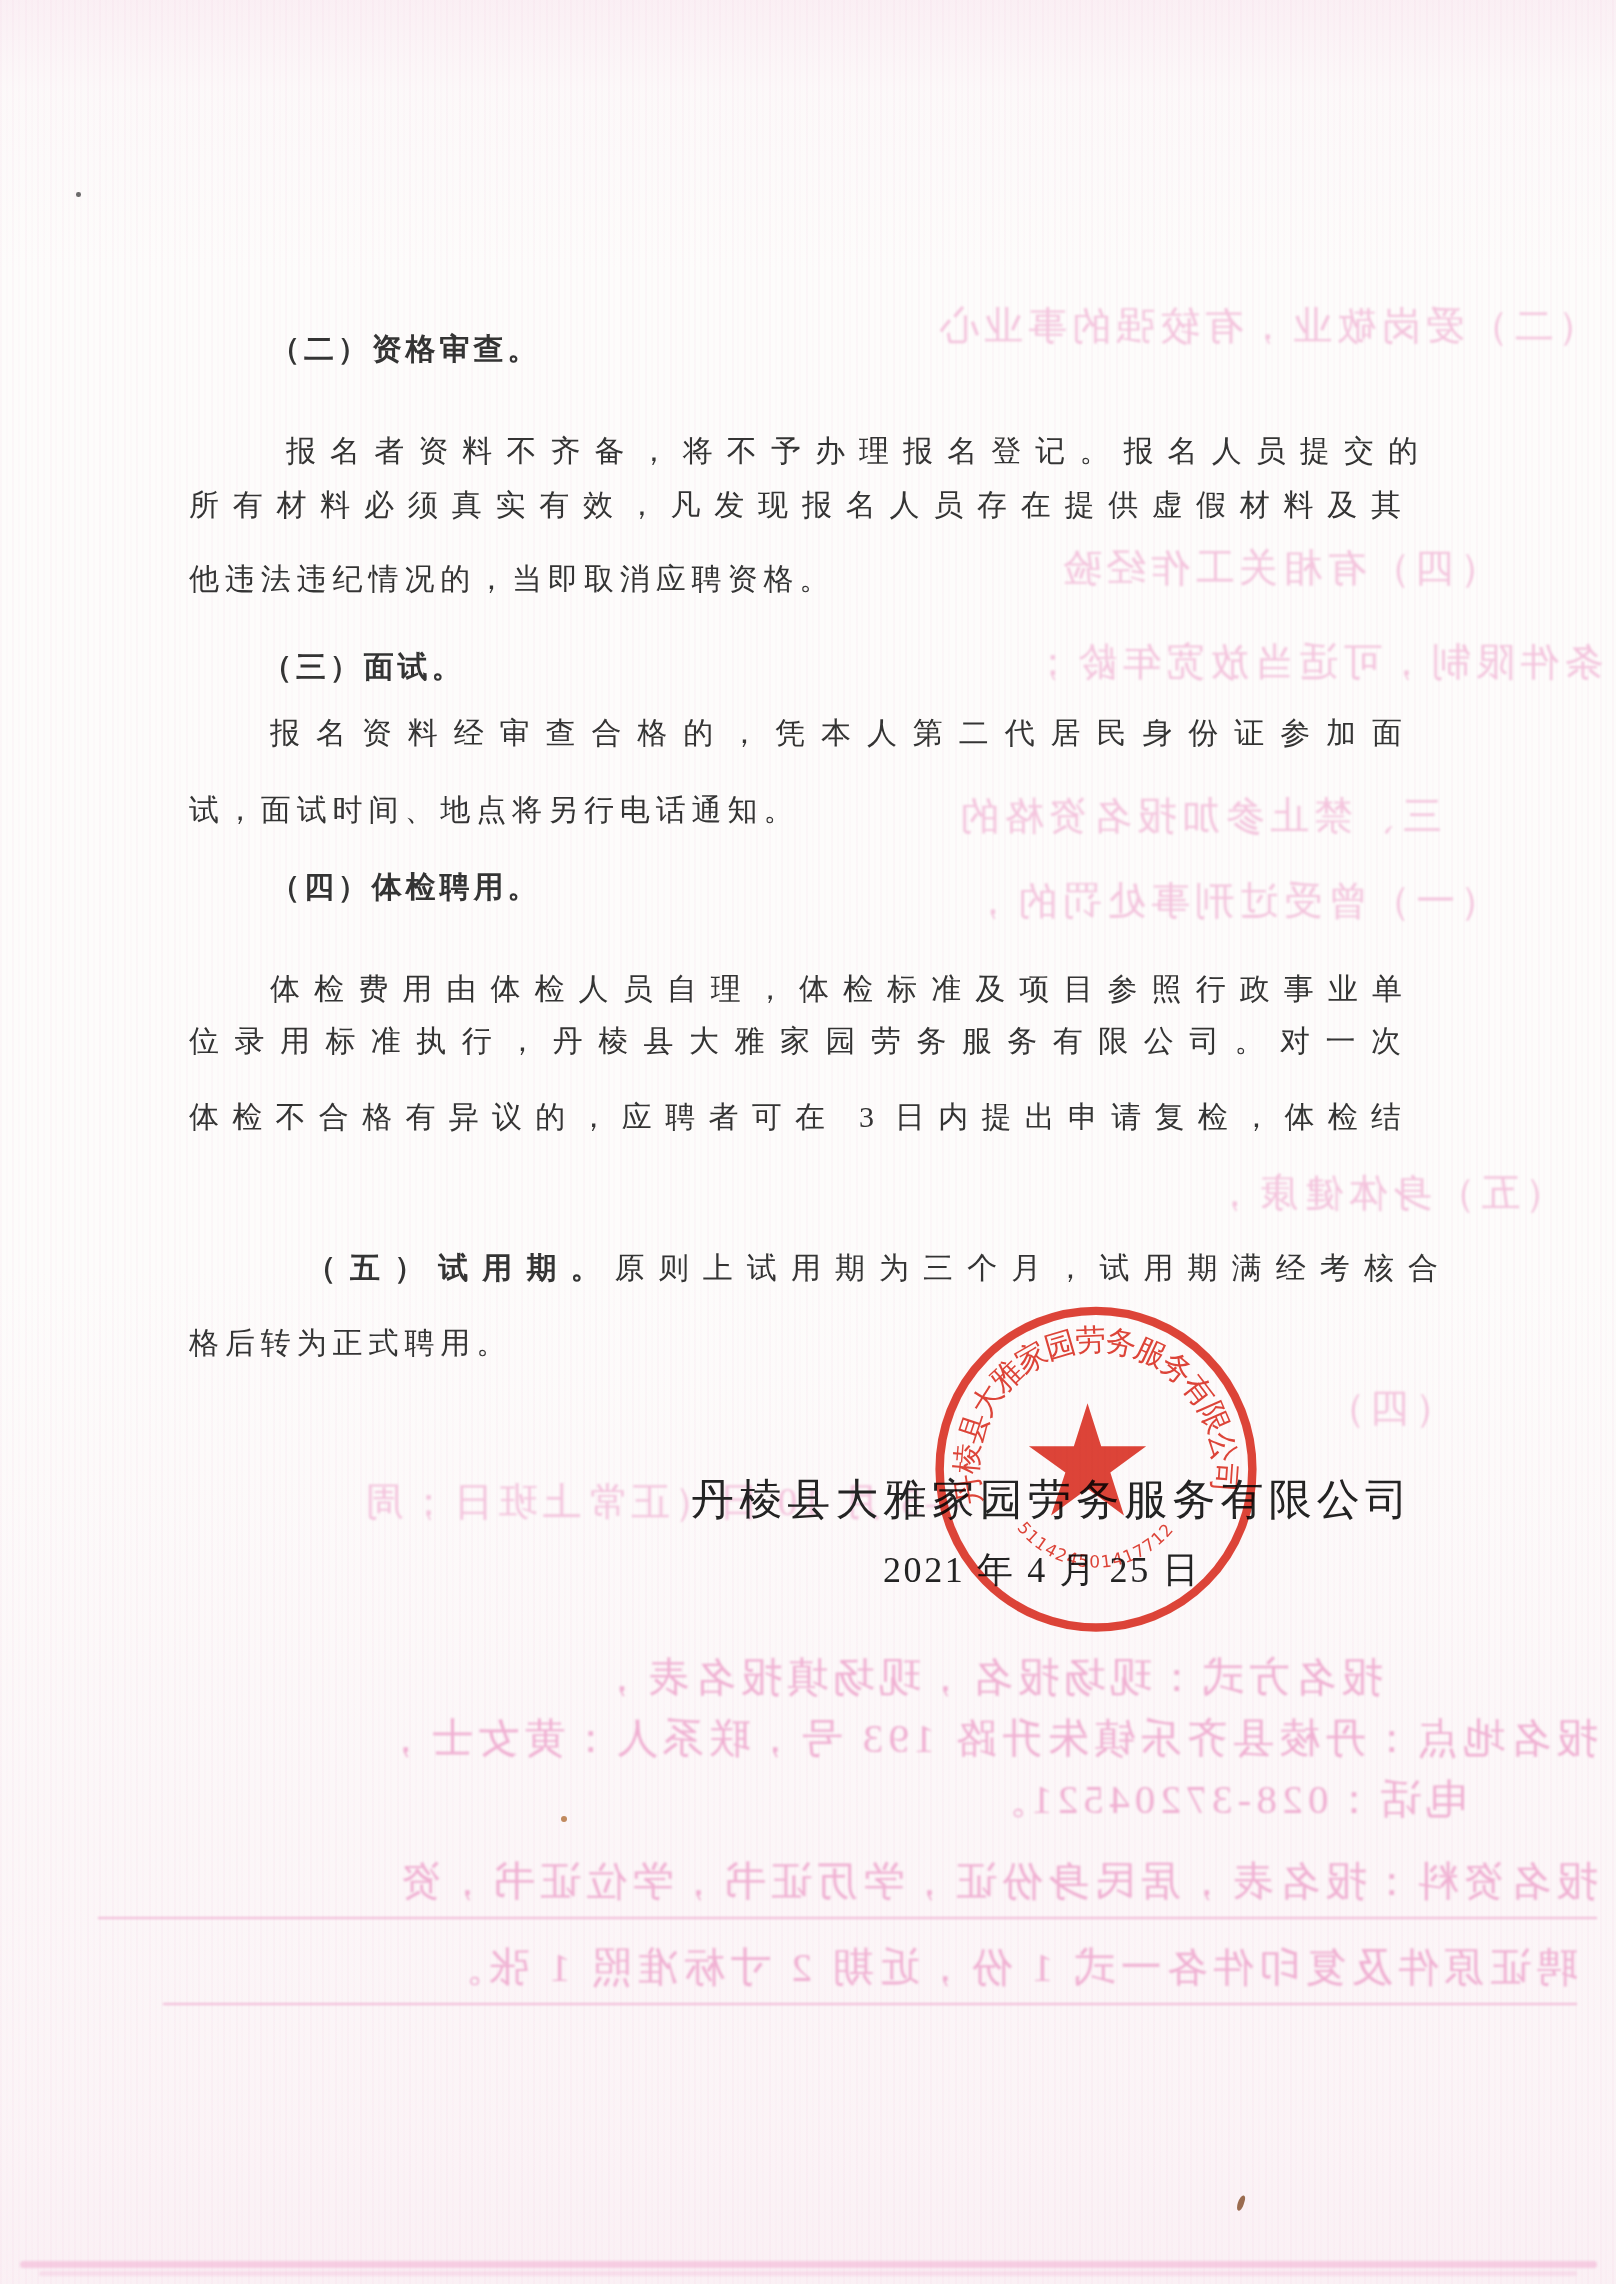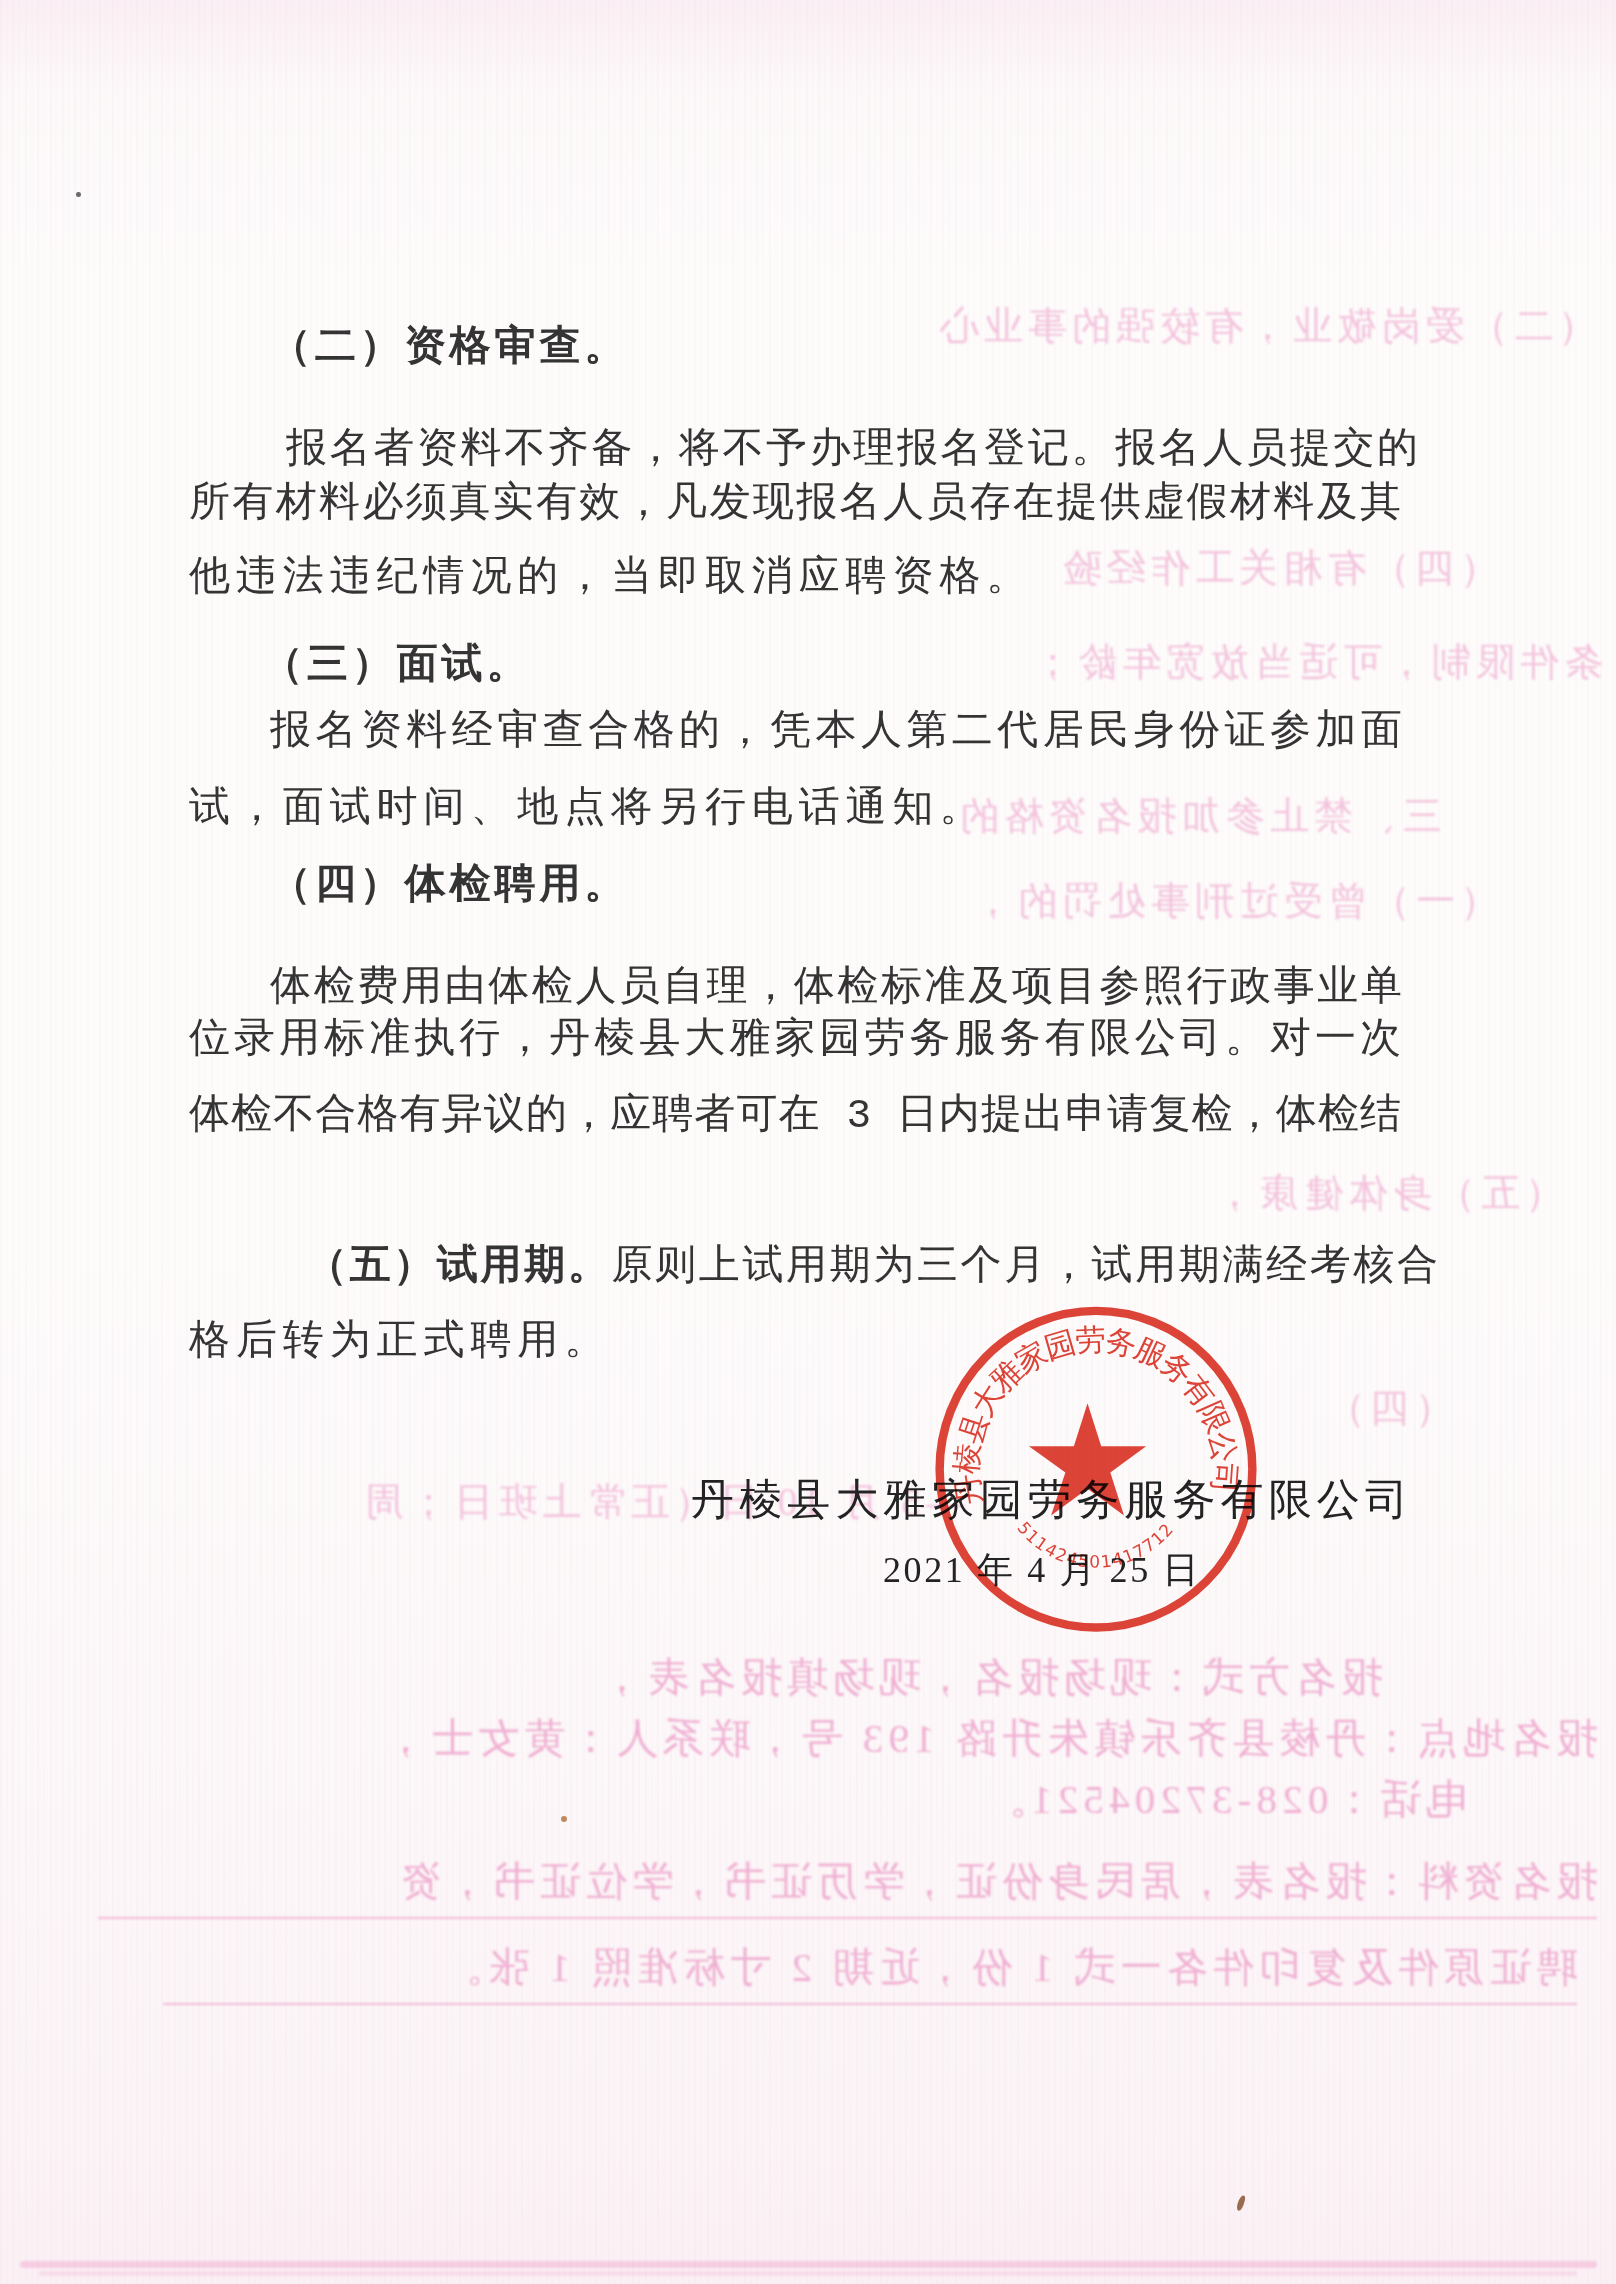--- a/index.html
+++ b/index.html
@@ -50,23 +50,22 @@
   .b8{left:326px;top:1652px;width:1056px;}
   .b9{left:98px;top:1713px;width:1499px;}
   .b10{left:932px;top:1774px;width:535px;}
   .b11{left:98px;top:1856px;width:1499px;}
   .b12{left:163px;top:1942px;width:1414px;}
 
   
   .content{position:absolute;inset:0;z-index:2;color:#343434;}
   .ln{
     position:absolute;height:55px;line-height:55px;
-    font-size:41px;white-space:nowrap;
+    font-size:30px;white-space:nowrap;
     letter-spacing:5.9px;
-    font-family:Liberation Mono, monospace;
   }
   .just{white-space:normal;text-align:justify;text-align-last:justify;word-break:break-all;letter-spacing:0;}
   .head{font-weight:700;letter-spacing:3.9px;}
   .i0{left:270px;top:321px;}
   .i1{left:270px;top:423px;width:1132px;margin-left:16px;}
   .i2{left:189px;top:477px;width:1212px;}
   .i3{left:189px;top:551px;}
   .i4{left:262px;top:631px;margin-top:8px;}
   .i5{left:270px;top:705px;width:1132px;}
   .i6{left:189px;top:782px;}

